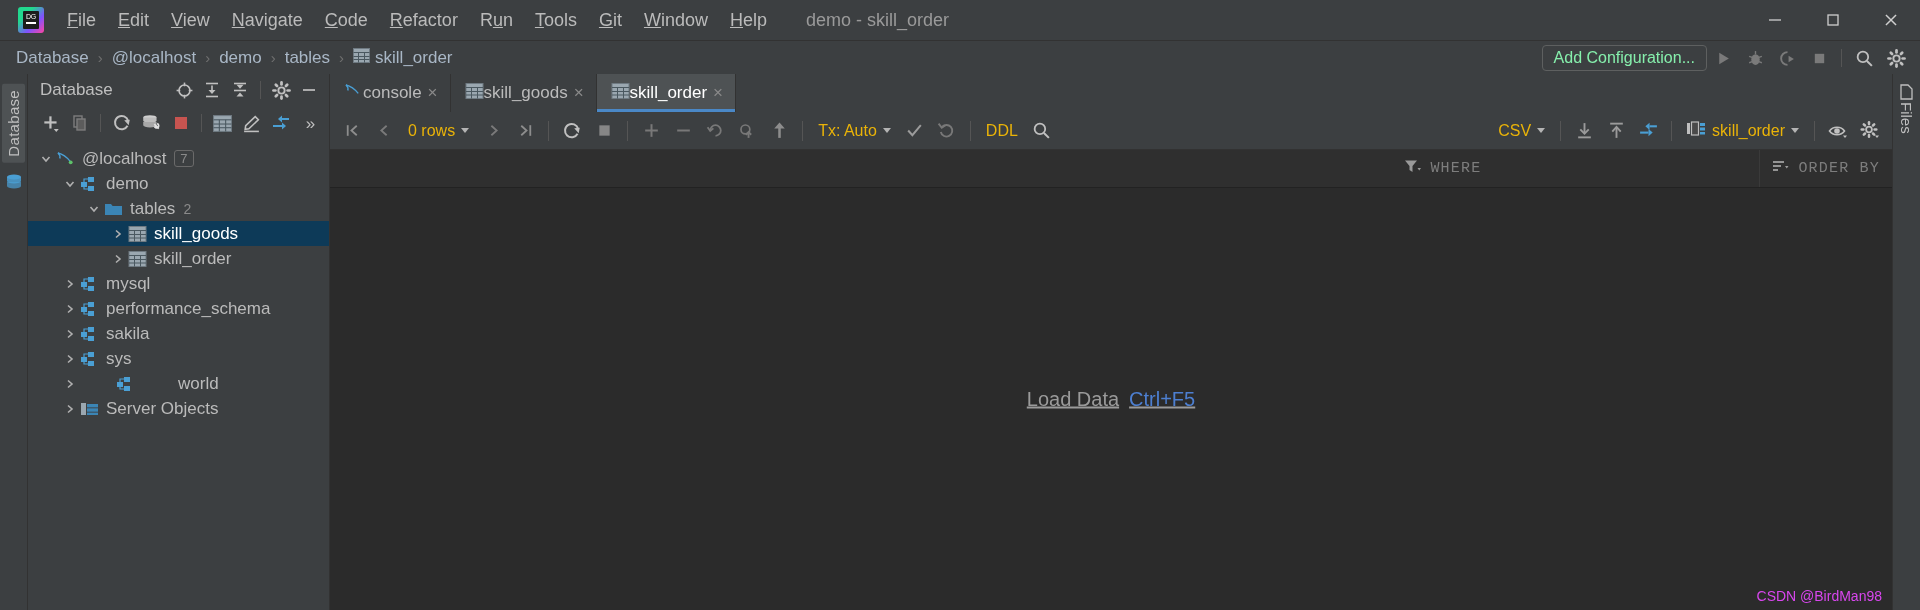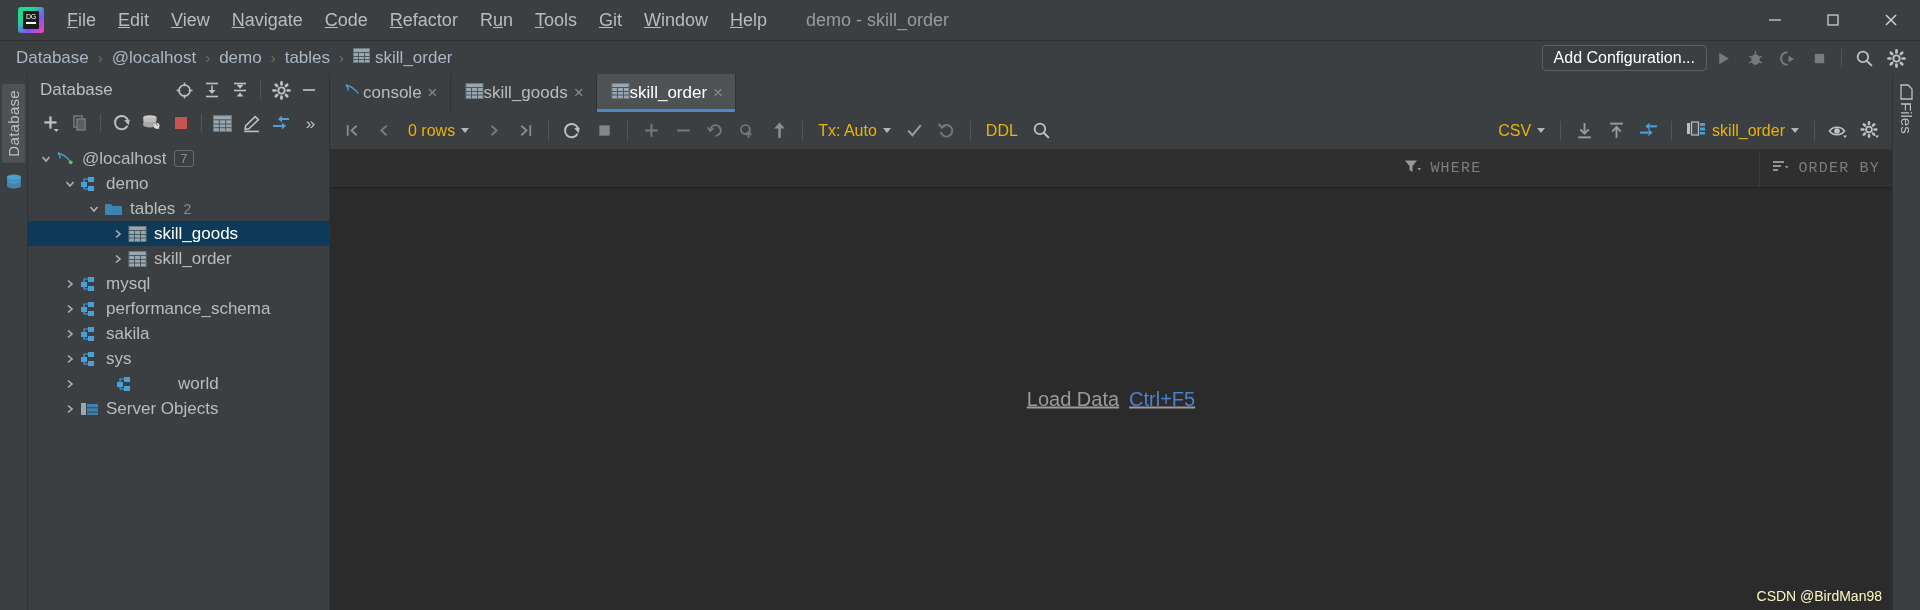--- a/index.html
+++ b/index.html
@@ -44,21 +44,21 @@
   
   .navbar {
     height: 34px; flex: 0 0 34px; background: #3c3f41; display: flex; align-items: center;
     border-top: 1px solid #323232; position: relative; padding-left: 14px;
   }
   .crumbs { display: flex; align-items: center; font-size: 17px; color: #a9b7c6; }
   .crumb { color: #a9b7c6; padding: 0 2px; white-space: nowrap; display: flex; align-items: center; gap: 5px; }
   .crumb-sep { color: #707070; padding: 0 7px; font-size: 15px; }
   .nav-right { position: absolute; right: 8px; top: 0; height: 34px; display: flex; align-items: center; gap: 0; }
   .addcfg {
-    height: 26px; border: 1px solid #5e6060; border-radius: 4px; color: #ffffff;
+    height: 26px; border: 1px solid #5e6060; border-radius: 4px; color: #86efac;
     font-size: 16px; padding: 0 11px; display: flex; align-items: center; background: transparent;
   }
   .nav-icon { width: 32px; height: 34px; display: flex; align-items: center; justify-content: center; }
   .vsep { width: 1px; height: 18px; background: #555; margin: 0 6px; }
 
   
   .body-row { flex: 1 1 auto; display: flex; min-height: 0; }
 
   
   .leftstrip {
@@ -140,21 +140,21 @@
   }
   .fcell.where { width: 368px; flex: 0 0 368px; border-right: 1px solid #3a3a3a; }
 
   .canvas { flex: 1 1 auto; background: #2b2b2b; position: relative; }
   .loadmsg {
     position: absolute; left: 50%; top: 50%; transform: translate(-50%, -50%);
     font-size: 20px; color: #9a9a9a; white-space: nowrap; text-decoration: underline;
   }
   .loadmsg .key { color: #4d7fd1; margin-left: 10px; }
   .watermark {
-    position: absolute; right: 10px; bottom: 6px; font-size: 14px; color: #fef9c3;
+    position: absolute; right: 10px; bottom: 6px; font-size: 14px; color: #d946ef;
   }
   svg { shape-rendering: geometricPrecision; }
 </style>
 </head>
 <body>
 
 <div class="app">
 
   <div class="titlebar">
     <div class="logo">

